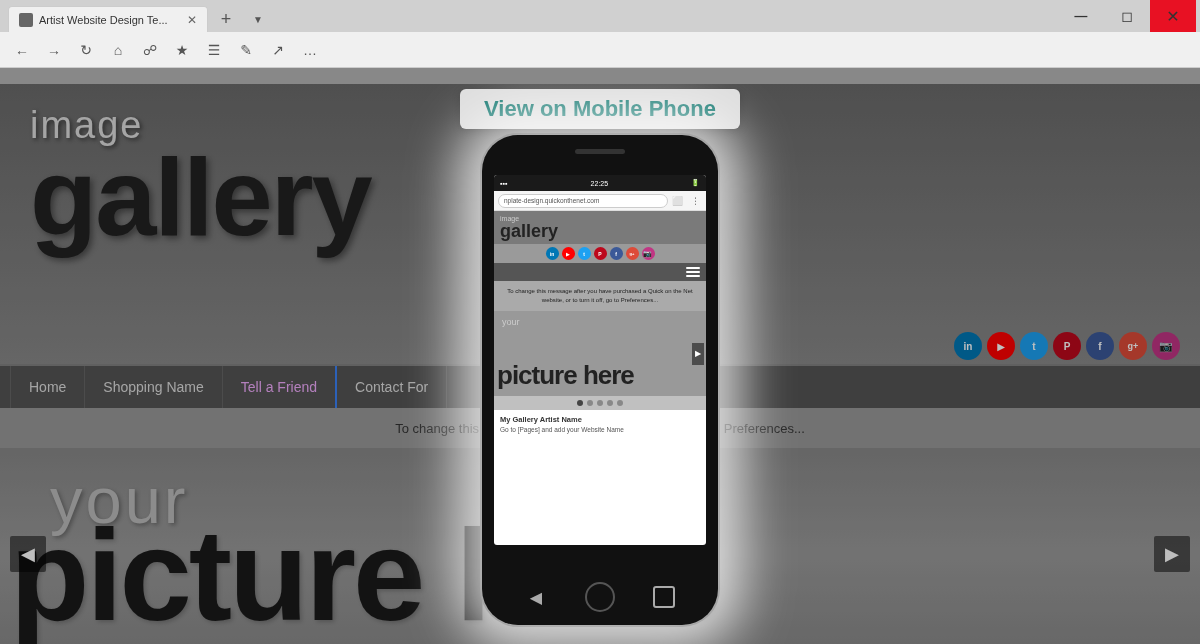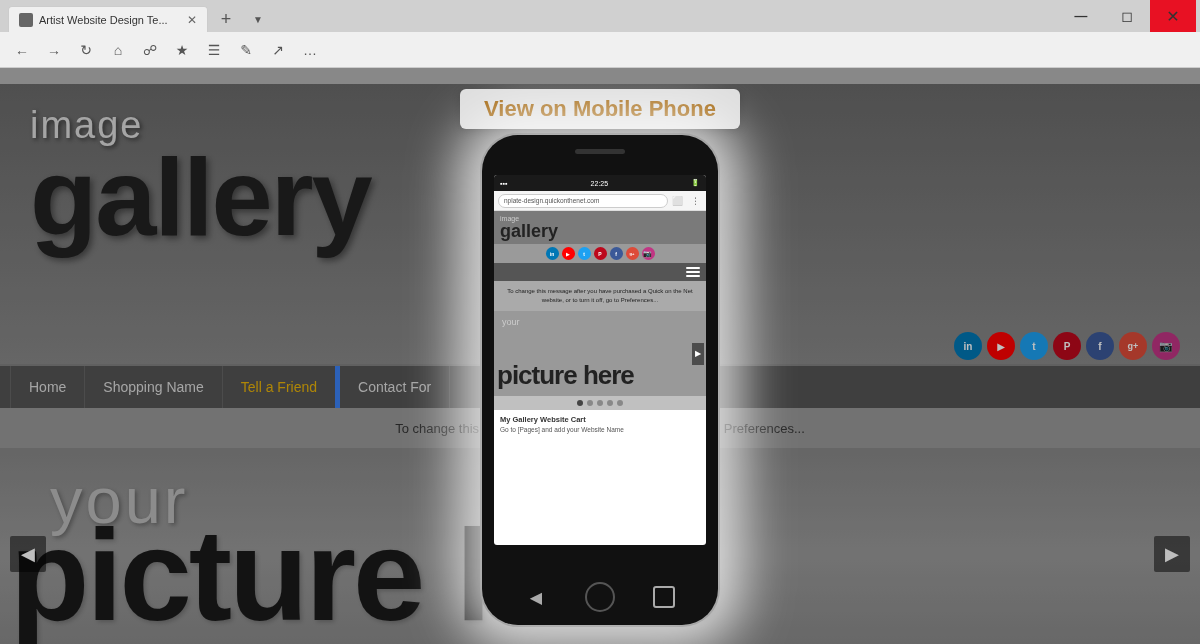--- a/index.html
+++ b/index.html
@@ -106,40 +106,40 @@
       <div style="width:28px;height:28px;border-radius:50%;background:#1da1f2;display:flex;align-items:center;justify-content:center;font-size:10px;font-weight:bold;color:white;cursor:pointer;">t</div>
       <div style="width:28px;height:28px;border-radius:50%;background:#bd081c;display:flex;align-items:center;justify-content:center;font-size:10px;font-weight:bold;color:white;cursor:pointer;">P</div>
       <div style="width:28px;height:28px;border-radius:50%;background:#3b5998;display:flex;align-items:center;justify-content:center;font-size:10px;font-weight:bold;color:white;cursor:pointer;">f</div>
       <div style="width:28px;height:28px;border-radius:50%;background:#dd4b39;display:flex;align-items:center;justify-content:center;font-size:9px;font-weight:bold;color:white;cursor:pointer;">g+</div>
       <div style="width:28px;height:28px;border-radius:50%;background:#c13584;display:flex;align-items:center;justify-content:center;font-size:11px;color:white;cursor:pointer;">📷</div>
     </div>
 
     <div style="position:absolute;top:282px;left:0;width:100%;height:42px;background:#555;display:flex;align-items:flex-end;padding:0 10px;z-index:2;">
       <div style="color:#ddd;font-size:14px;padding:0 18px;height:100%;display:flex;align-items:center;cursor:pointer;border-left:1px solid #666;border-right:1px solid #666;">Home</div>
       <div style="color:#ddd;font-size:14px;padding:0 18px;height:100%;display:flex;align-items:center;cursor:pointer;border-right:1px solid #666;">Shopping Name</div>
-      <div style="color:#eab308;font-size:14px;padding:0 18px;height:100%;display:flex;align-items:center;cursor:pointer;border-right:5px solid #3b82f6;">Tell a Friend</div>
+      <div style="color:#f0abfc;font-size:14px;padding:0 18px;height:100%;display:flex;align-items:center;cursor:pointer;border-right:2px solid #3b82f6;">Tell a Friend</div>
       <div style="color:#ddd;font-size:14px;padding:0 18px;height:100%;display:flex;align-items:center;cursor:pointer;border-right:1px solid #666;">Contact For</div>
     </div>
 
     <div style="position:absolute;top:324px;left:0;width:100%;height:40px;background:#999;display:flex;align-items:center;justify-content:center;font-size:13px;color:#333;z-index:2;padding:0 20px;text-align:center;">
       <span style="margin-right:4px;">To change this message after you h</span>
       <span>...</span>
       <span style="margin-left:4px;">to turn it off, go to Preferences...</span>
     </div>
 
     <div style="position:absolute;top:364px;left:0;width:100%;height:212px;background:linear-gradient(to bottom,#888,#999,#888);overflow:hidden;">
       <div style="position:absolute;top:15px;left:50px;font-size:65px;color:#bbb;font-weight:300;letter-spacing:3px;text-shadow:2px 2px 4px rgba(0,0,0,0.3);">your</div>
       <div style="position:absolute;bottom:10px;left:10px;font-size:130px;color:#1a1a1a;font-weight:900;letter-spacing:-3px;white-space:nowrap;text-shadow:2px 2px 4px rgba(0,0,0,0.2);">picture here</div>
       <div style="position:absolute;left:10px;top:50%;transform:translateY(-50%);width:36px;height:36px;background:rgba(0,0,0,0.5);display:flex;align-items:center;justify-content:center;color:white;font-size:18px;cursor:pointer;border-radius:2px;z-index:3;">◀</div>
       <div style="position:absolute;right:10px;top:50%;transform:translateY(-50%);width:36px;height:36px;background:rgba(0,0,0,0.5);display:flex;align-items:center;justify-content:center;color:white;font-size:18px;cursor:pointer;border-radius:2px;z-index:3;">▶</div>
     </div>
 
     <div style="position:absolute;top:0;left:0;width:100%;height:100%;background:rgba(0,0,0,0.25);z-index:10;display:flex;flex-direction:column;align-items:center;justify-content:flex-start;padding-top:5px;">
 
-      <div style="font-size:22px;font-weight:bold;color:#a16207;background:rgba(230,230,230,0.95);padding:7px 24px;border-radius:6px;margin-bottom:6px;text-align:left;box-shadow:0 2px 8px rgba(0,0,0,0.2);">View on Mobile Phone</div>
+      <div style="font-size:22px;font-weight:bold;color:#0f766e;background:rgba(230,230,230,0.95);padding:7px 24px;border-radius:6px;margin-bottom:6px;text-align:left;box-shadow:0 2px 8px rgba(0,0,0,0.2);">View on Mobile Phone</div>
 
       <div style="width:236px;height:490px;background:#111;border-radius:36px;padding:0;position:relative;box-shadow:0 0 50px 25px rgba(255,255,255,0.75),0 0 0 2px #2a2a2a;">
 
         <div style="position:absolute;top:14px;left:50%;transform:translateX(-50%);width:50px;height:5px;background:#333;border-radius:3px;z-index:5;"></div>
 
         <div style="position:absolute;top:40px;left:12px;right:12px;height:370px;background:white;border-radius:3px;overflow:hidden;">
 
           <div style="background:#1a1a1a;height:16px;display:flex;align-items:center;justify-content:space-between;padding:0 6px;font-size:7px;color:white;">
             <span>▪▪▪</span>
             <span>22:25</span>
@@ -186,21 +186,21 @@
           </div>
 
           <div style="display:flex;justify-content:center;gap:4px;padding:4px;background:#c0c0c0;">
             <div style="width:6px;height:6px;border-radius:50%;background:#444;cursor:pointer;"></div>
             <div style="width:6px;height:6px;border-radius:50%;background:#888;cursor:pointer;"></div>
             <div style="width:6px;height:6px;border-radius:50%;background:#888;cursor:pointer;"></div>
             <div style="width:6px;height:6px;border-radius:50%;background:#888;cursor:pointer;"></div>
             <div style="width:6px;height:6px;border-radius:50%;background:#888;cursor:pointer;"></div>
           </div>
 
-          <div style="background:white;padding:5px 6px 2px;font-size:7.5px;color:#333;font-weight:bold;">My Gallery Website Cart</div>
+          <div style="background:white;padding:5px 6px 2px;font-size:7.5px;color:#333;font-weight:bold;">My Gallery Artist Name</div>
           <div style="background:white;padding:0 6px 5px;font-size:6.5px;color:#555;">Go to [Pages] and add your Website Name</div>
 
         </div>
 
         <div style="position:absolute;bottom:6px;left:0;right:0;height:44px;display:flex;align-items:center;justify-content:space-around;padding:0 24px;">
           <div style="width:22px;height:22px;display:flex;align-items:center;justify-content:center;color:#aaa;font-size:16px;cursor:pointer;">◀</div>
           <div style="width:30px;height:30px;border-radius:50%;border:2px solid #555;display:flex;align-items:center;justify-content:center;cursor:pointer;"></div>
           <div style="width:22px;height:22px;border:2px solid #aaa;border-radius:3px;cursor:pointer;"></div>
         </div>
 

